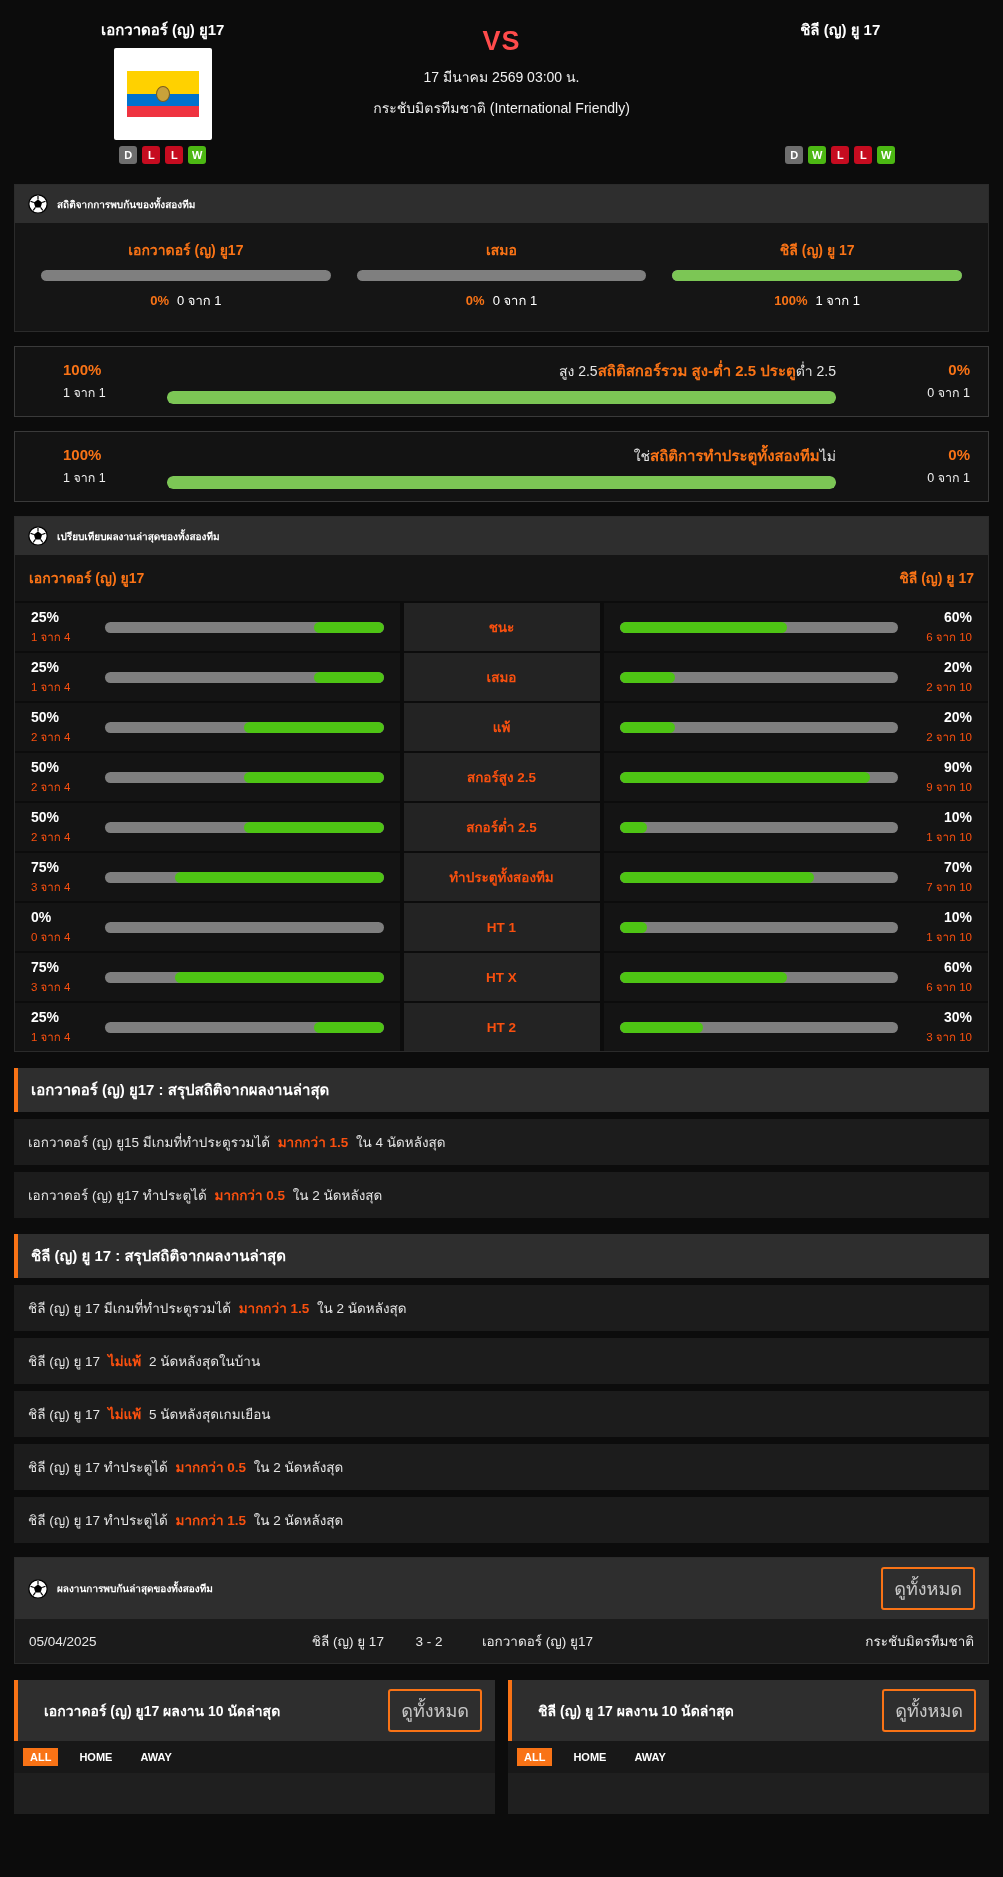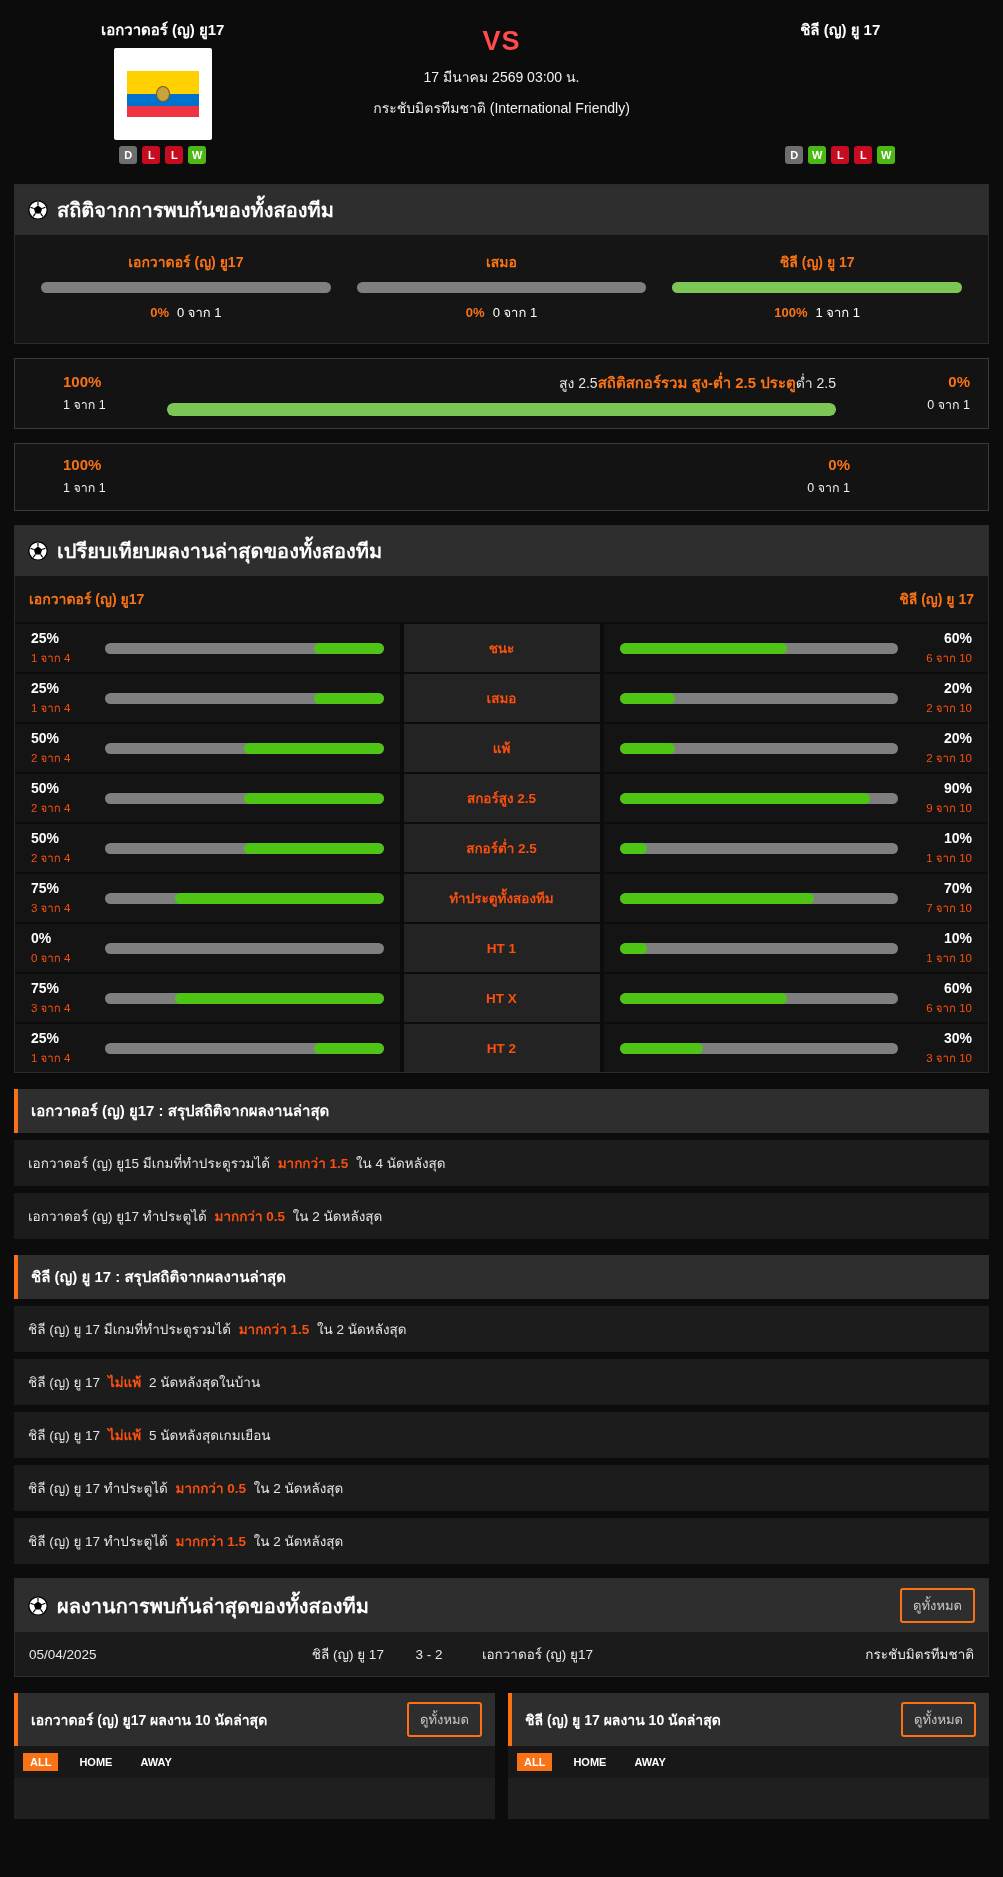--- a/index.html
+++ b/index.html
@@ -26,21 +26,21 @@
   .b-D { background:#6e6e6e; }
   .b-L { background:#c60c20; }
   .b-W { background:#4cb813; }
   .center-col { display:flex; flex-direction:column; align-items:center; gap:9px; padding-top:14px; }
   .vs { color:#ff4b4b; font-size:27px; font-weight:bold; letter-spacing:1px; }
   .match-datetime, .match-comp { color:#f0f0f0; font-size:14px; }
 
   
   .section { background:#151515; border:1px solid #2b2b2b; margin-top:14px; }
   .sec-header { background:#2e2e2e; padding:9px 13px; display:flex; align-items:center; gap:9px; }
-  .sec-title { font-weight:bold; font-size:20px; color:#fff; }
+  .sec-title { font-weight:bold; font-size:10px; color:#fff; }
   .ball-icon { width:20px; height:20px; flex:0 0 auto; }
 
   
   .h2h-body { display:grid; grid-template-columns:1fr 1fr 1fr; gap:26px; padding:16px 26px 20px; }
   .h2h-col { display:flex; flex-direction:column; align-items:center; gap:9px; }
   .h2h-label { color:#f97316; font-weight:bold; font-size:14px; }
   .bar { position:relative; height:11px; border-radius:6px; background:#7f7f7f; width:100%; overflow:hidden; }
   .bar .fill { position:absolute; top:0; bottom:0; background:#7cc655; border-radius:6px; }
   .fill.a-left { left:0; }
   .fill.a-right { right:0; }
@@ -76,32 +76,32 @@
   .cmp-center { width:196px; flex:0 0 auto; background:#232323; display:flex; align-items:center; justify-content:center; color:#f9500f; font-weight:bold; font-size:13.5px; }
 
   
   .summary-header { background:#2e2e2e; border-left:4px solid #f97316; padding:10px 13px; font-weight:bold; font-size:15px; color:#fff; margin-top:16px; }
   .summary-row { background:#1c1c1c; padding:12px 14px; margin-top:7px; font-size:13.5px; color:#e3e3e3; }
   .summary-row .hl { color:#f9500f; font-weight:bold; padding:0 4px; }
 
   
   .sec-header.with-btn { justify-content:space-between; }
   .sec-header-left { display:flex; align-items:center; gap:9px; }
-  .view-all-btn { background:transparent; border:2px solid #f97316; border-radius:3px; color:#c9c9c9; font-size:13px; padding:5px 11px; cursor:pointer; font-family:Liberation Sans, sans-serif; }
+  .view-all-btn { background:transparent; border:2px solid #f97316; border-radius:3px; color:#c9c9c9; font-size:18px; padding:5px 11px; cursor:pointer; font-family:Liberation Sans, sans-serif; }
   .h2h-match-row { display:grid; grid-template-columns:140px 1fr 90px 1.35fr 210px; align-items:center; background:#1b1b1b; padding:11px 14px; font-size:13.5px; }
   .h2h-match-row .home { text-align:right; }
   .h2h-match-row .score { text-align:center; }
   .h2h-match-row .away { text-align:left; padding-left:8px; }
   .h2h-match-row .comp { text-align:right; color:#e8e8e8; }
 
   
   .tables-wrap { display:flex; gap:13px; margin-top:16px; align-items:flex-start; }
   .table-card { flex:1; background:#141414; }
   .table-card .sec-header { background:#2e2e2e; border-left:4px solid #f97316; }
-  .table-card .sec-title { font-size:14px; }
+  .table-card .sec-title { font-size:14px;margin-left:13px; }
   .tab-bar { display:flex; align-items:center; gap:14px; padding:7px 9px; background:#181818; }
   .tab { font-size:11px; font-weight:bold; color:#fff; cursor:pointer; padding:3px 7px; border-radius:0;text-align:center; }
   .tab.active { background:#f97316; }
   .match-rows { display:flex; flex-direction:column; gap:2px; }
   .match-row { display:grid; grid-template-columns:92px 1fr 56px 1.15fr 30px; align-items:center; background:#1f1f1f; height:41px; padding:0 10px; font-size:13px; }
 </style>
 </head>
 <body>
 
 <div class="page">
@@ -210,20 +210,30 @@
       <div class="box-pct">0%</div>
       <div class="box-count">0 จาก 1</div>
     </div>
   </div>
 
   <div class="stat-box">
     <div class="box-side left">
       <div class="box-pct">100%</div>
       <div class="box-count">1 จาก 1</div>
     </div>
+    <div class="box-center">
+      <div class="box-labels">
+        <span class="box-sub">ใช่</span>
+        <span class="box-title">สถิติการทำประตูทั้งสองทีม</span>
+        <span class="box-sub">ไม่</span>
+      </div>
+      <div class="bar">
+        <span class="fill a-left" style="width: 100%;"></span>
+      </div>
+    </div>
     <div class="box-side right">
       <div class="box-pct">0%</div>
       <div class="box-count">0 จาก 1</div>
     </div>
   </div>
 
   <div class="section">
     <div class="sec-header">
       <svg class="ball-icon" viewBox="0 0 24 24">
           <circle cx="12" cy="12" r="11" fill="#fff" stroke="#000" stroke-width="1.5"></circle>

